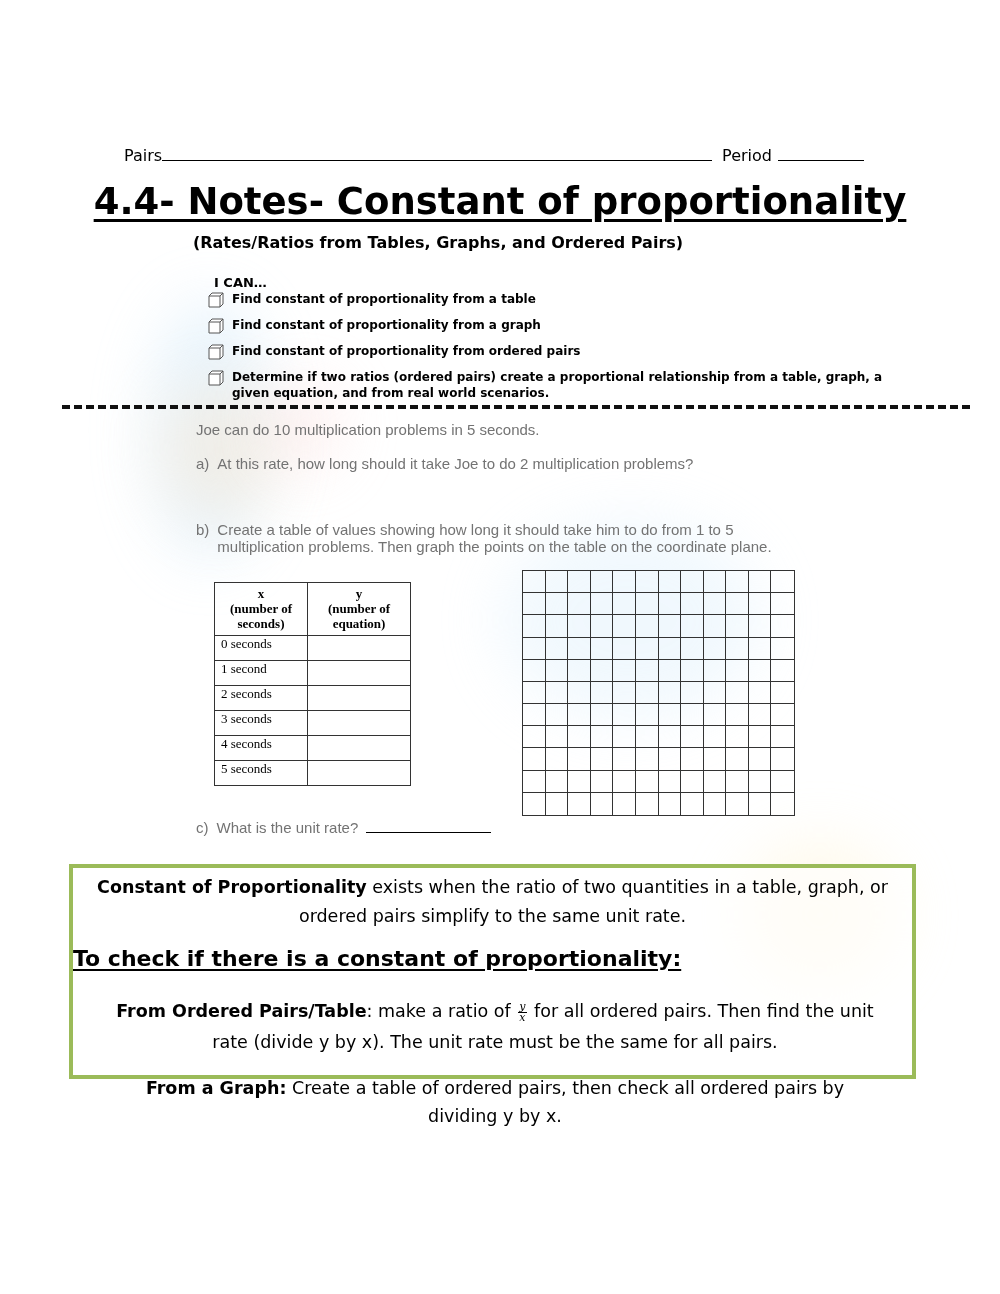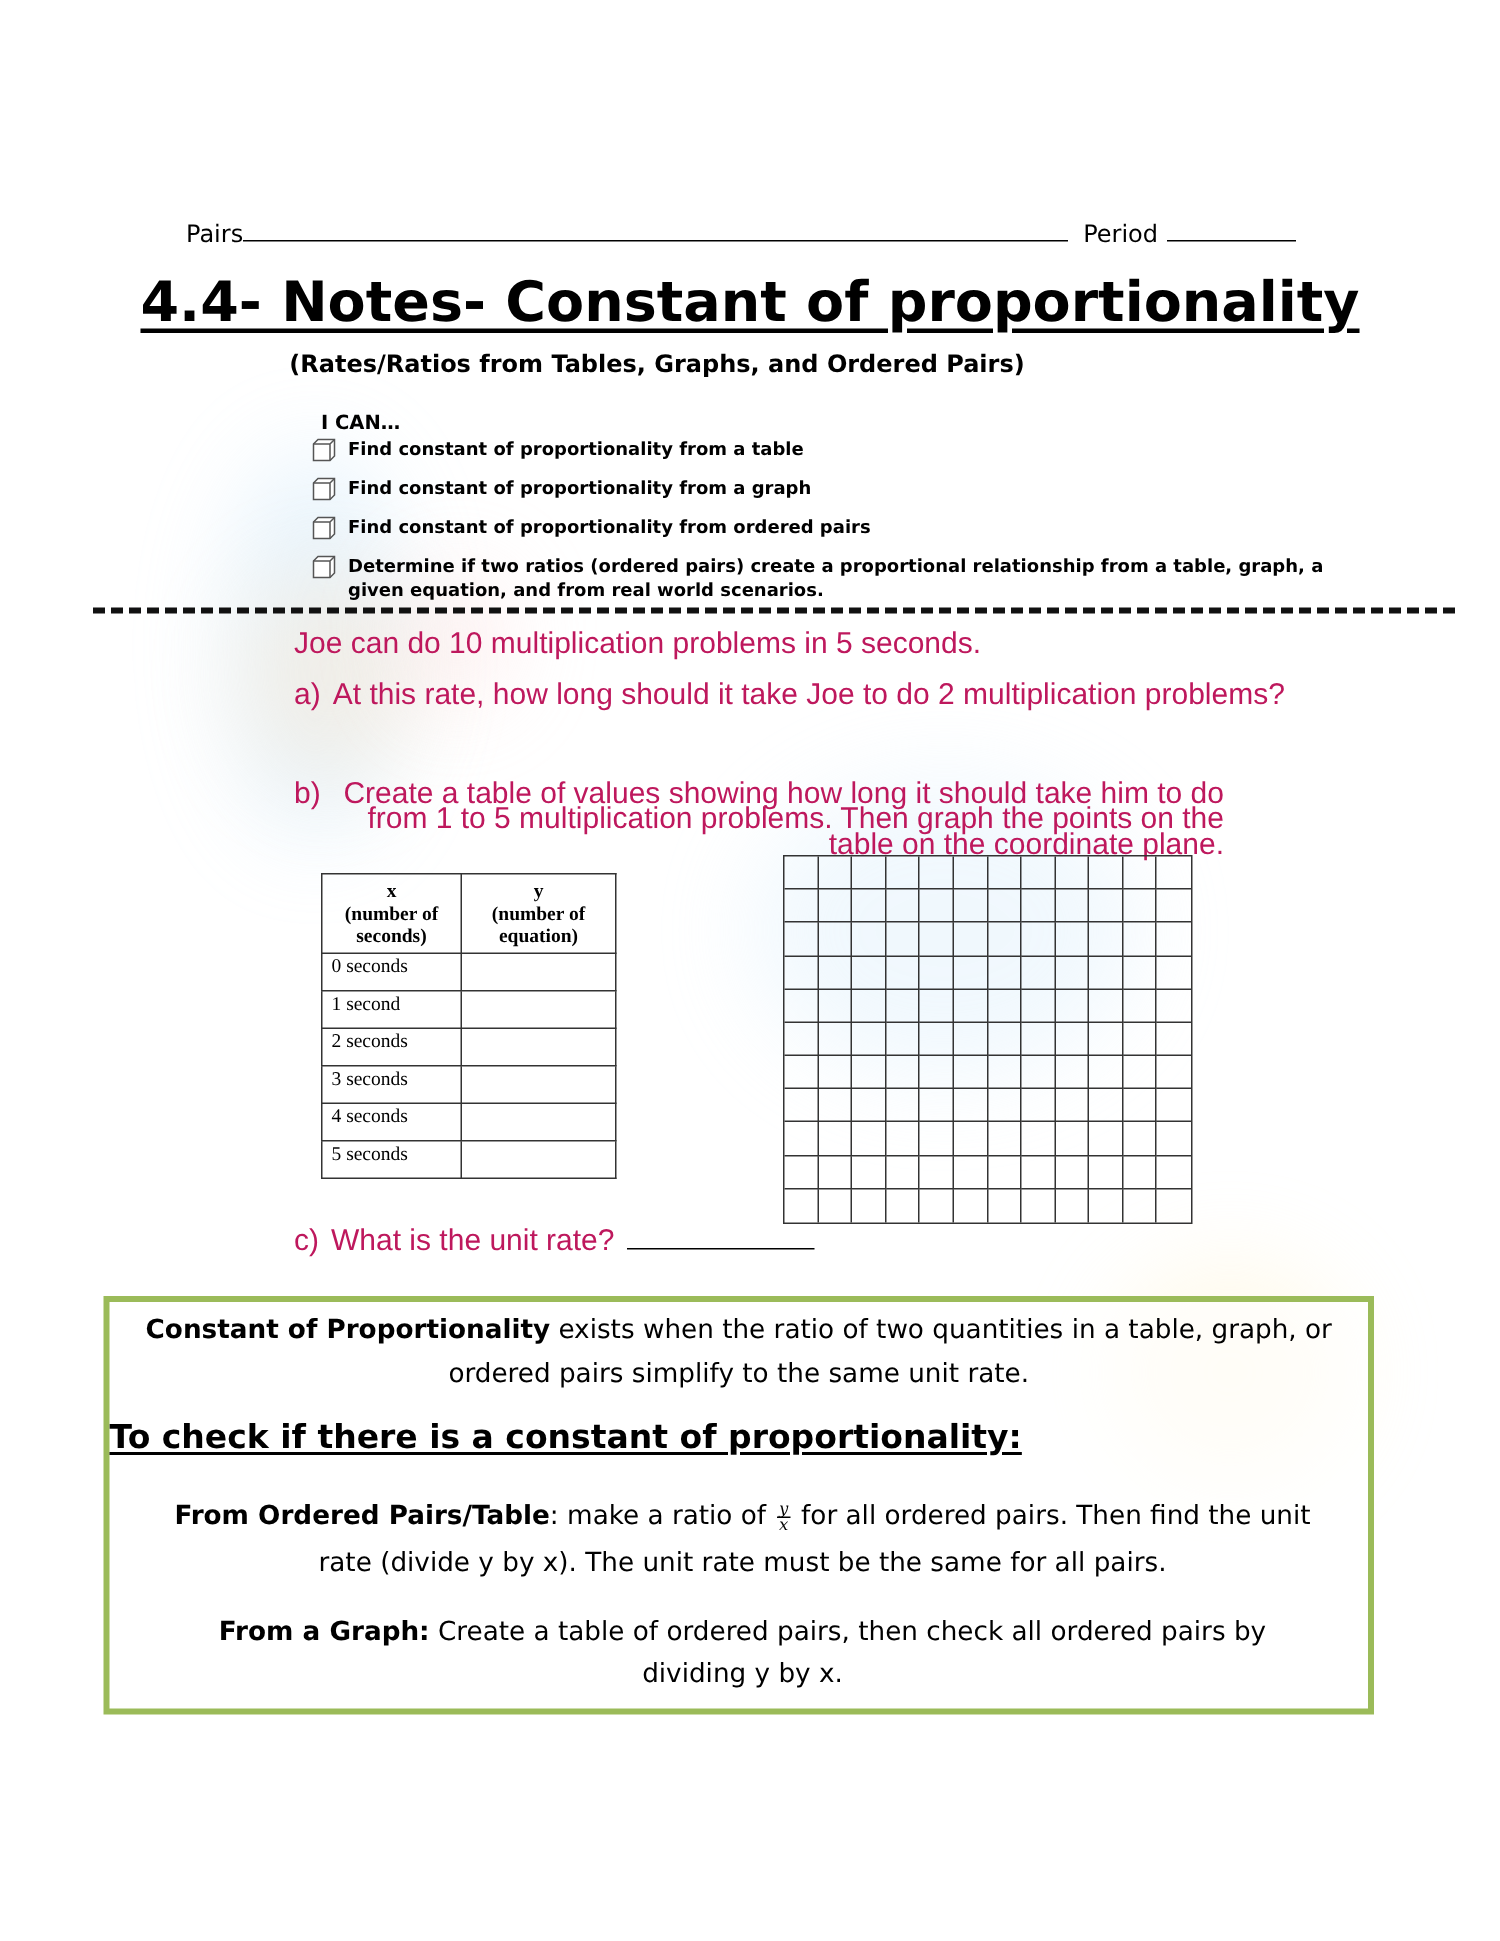--- a/index.html
+++ b/index.html
@@ -45,23 +45,22 @@
     .cube {
       width: 16px; height: 16px; flex: 0 0 16px; margin-top: 1px;
     }
 
     .dashed {
       left: 62px; top: 405px; width: 908px; height: 0;
       border-top: 4px dashed #111;
     }
 
     .q-text {
-      font-family: "Liberation Sans", sans-serif; font-size: 20px; color: #be185d;
+      font-family: "Liberation Sans", sans-serif; font-size: 15px; color: #737373;
       line-height: 17px;
-      text-align: right;
     }
     .q-intro { left: 196px; top: 421px; }
     .q-a { left: 196px; top: 455px; display: flex; gap: 8px; }
     .q-b { left: 196px; top: 521px; display: flex; gap: 8px; width: 620px; }
     .q-c { left: 196px; top: 818px; display: flex; gap: 8px; align-items: baseline; }
     .q-c .answer-blank { display: inline-block; width: 125px; border-bottom: 1.5px solid #000; height: 14px; }
 
     table.values {
       position: absolute; left: 214px; top: 582px; width: 197px;
       border-collapse: collapse; font-family: "Liberation Serif", serif; font-size: 13px;
@@ -76,21 +75,21 @@
     .grid {
       position: absolute; left: 522px; top: 570px; width: 273px; height: 246px;
       display: grid; grid-template-columns: repeat(12, 1fr); grid-template-rows: repeat(11, 1fr);
       border: 1.5px solid #333; box-sizing: border-box;
     }
     .grid .cell { border-right: 1.5px solid #333; border-bottom: 1.5px solid #333; }
     .grid .cell.last-col { border-right: none; }
     .grid .cell.last-row { border-bottom: none; }
 
     .box {
-      position: absolute; left: 69px; top: 864px; width: 847px; height: 279px;
+      position: absolute; left: 69px; top: 864px; width: 847px; height: 215px;
       border: 4px solid #9bbb59; box-sizing: border-box; background: rgba(255,255,255,0.6);
       font-family: "DejaVu Sans", sans-serif;
     }
     .box .def {
       position: absolute; left: 0; top: 5px; width: 100%; text-align: center;
       font-size: 17.5px; line-height: 29px;
     }
     .box .def b { font-weight: bold; }
     .box .check-heading {
       position: absolute; left: 0; top: 78px; width: 100%; text-align: left;

